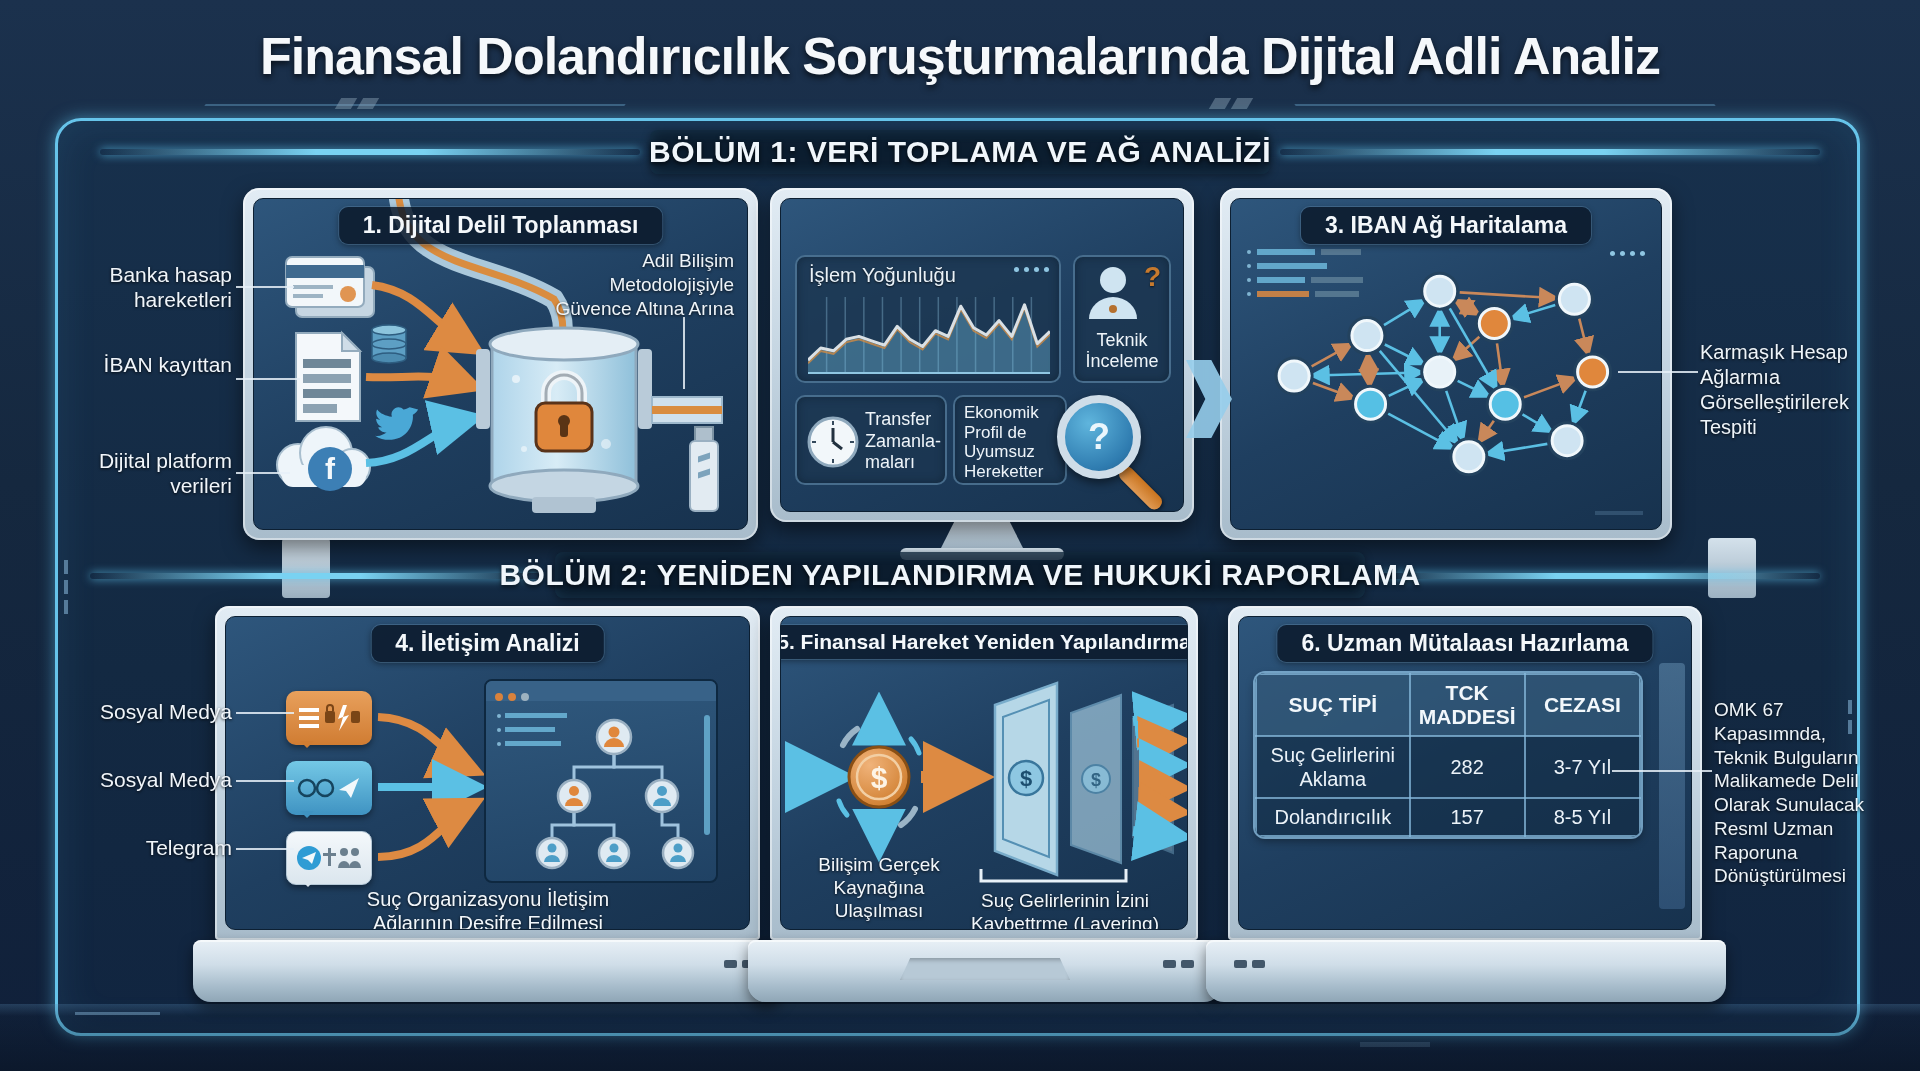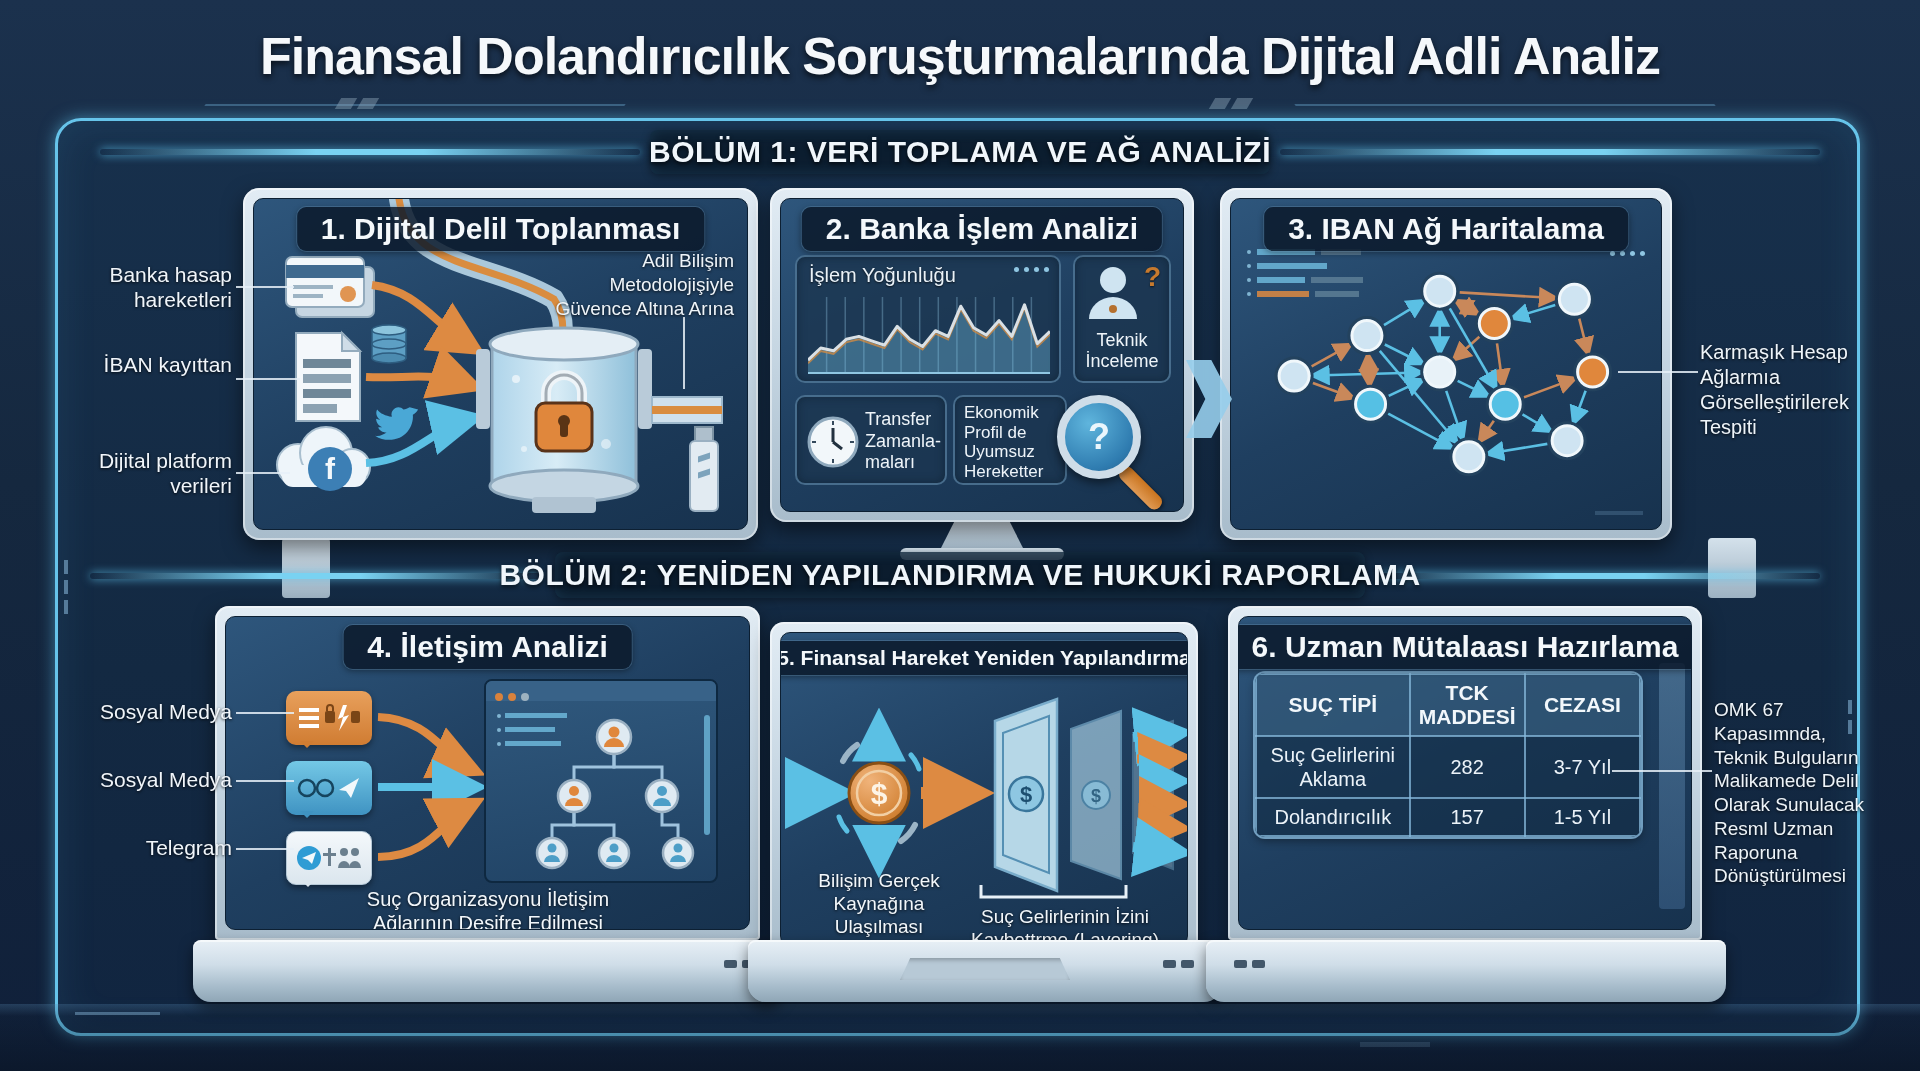--- a/index.html
+++ b/index.html
@@ -41,21 +41,21 @@
     background:linear-gradient(180deg,#e2ecf4 0%, #c2d3e0 55%, #a8bccb 100%);
     box-shadow:0 8px 20px rgba(0,0,0,.5), inset 0 0 0 2px rgba(255,255,255,.45);
   }
   .screen {
     position:absolute; left:10px; top:10px; right:10px; bottom:10px;
     background:linear-gradient(155deg,#2e567c 0%, #1f3f60 50%, #17324e 100%);
     border-radius:10px; border:1px solid #0d2033; overflow:hidden;
   }
   .ptitle {
     position:absolute; top:8px; left:50%; transform:translateX(-50%);
-    background:rgba(10,25,42,.85); color:#f4f8fb; font-weight:bold; font-size:30px;
+    background:rgba(10,25,42,.85); color:#f4f8fb; font-weight:bold; font-size:23px;
     padding:5px 24px; border-radius:9px; white-space:nowrap; z-index:5;
     box-shadow:0 0 0 1px rgba(130,180,215,.25), 0 2px 6px rgba(0,0,0,.4);
   }
   .stand { position:absolute; background:linear-gradient(180deg,#d4e1eb,#9db2c2); z-index:3; }
   .laptop-base {
     position:absolute; z-index:4; border-radius:8px 8px 18px 18px;
     background:linear-gradient(180deg,#e8f0f6 0%, #cfdde8 40%, #a7bccb 75%, #8fa6b6 100%);
     box-shadow:0 6px 14px rgba(0,0,0,.5), inset 0 2px 0 rgba(255,255,255,.6);
   }
   .base-notch { position:absolute; left:50%; top:18px; transform:translateX(-50%); width:170px; height:22px;
@@ -243,21 +243,20 @@
         <rect x="8" y="32" width="12" height="6" fill="#7da3bc" transform="skewY(-18)"></rect>
         <rect x="8" y="48" width="12" height="6" fill="#7da3bc" transform="skewY(-18)"></rect>
       </g>
     </svg>
     <div class="side-note" style="left:300px;top:50px;width:180px;text-align:right;font-size:19px;">Adil Bilişim Metodolojişiyle Güvence Altına Arına</div>
   </div>
 </div>
 
 <div class="monitor" style="left:770px;top:188px;width:424px;height:334px;">
   <div class="screen">
-    <div class="ptitle">2. Banka İşlem Analizi</div>
 
     <div class="card" style="left:14px;top:56px;width:266px;height:128px;">
       <div style="position:absolute;left:12px;top:7px;font-size:20px;color:#eaf2f8;text-shadow:0 1px 2px rgba(0,0,0,.7);">İşlem Yoğunluğu</div>
       <div class="dots" style="right:10px;top:10px;">
           <i></i>
           <i></i>
           <i></i>
           <i></i>
         </div>
       <svg id="spark" width="242" height="78" viewBox="0 0 242 78" style="position:absolute;left:11px;top:40px;">
@@ -524,21 +523,21 @@
     <div class="caption" style="left:102px;top:270px;width:320px;font-size:20px;">Suç Organizasyonu İletişim Ağlarının Deşifre Edilmesi</div>
   </div>
 </div>
 <div class="laptop-base" style="left:193px;top:940px;width:590px;height:62px;">
   <div class="base-ports">
       <span></span>
       <span></span>
     </div>
 </div>
 
-<div class="monitor" style="left:770px;top:622px;width:428px;height:334px;border-radius:14px 14px 4px 4px;">
+<div class="monitor" style="left:770px;top:606px;width:428px;height:334px;border-radius:14px 14px 4px 4px;">
   <div class="screen">
     <div class="ptitle" style="font-size:21px;">5. Finansal Hareket Yeniden Yapılandırma</div>
     <svg width="408" height="314" viewBox="0 0 408 314" style="position:absolute;inset:0;left:0;top:0;">
       <defs>
         <marker id="p5Cy" markerWidth="6" markerHeight="6" refX="4.5" refY="3" orient="auto">
             <path d="M0,0 L6,3 L0,6 Z" fill="#5bc0e4"></path>
           </marker>
         <marker id="p5Or" markerWidth="6" markerHeight="6" refX="4.5" refY="3" orient="auto">
             <path d="M0,0 L6,3 L0,6 Z" fill="#dd8a42"></path>
           </marker>
@@ -613,21 +612,21 @@
       </thead>
       <tbody>
         <tr>
           <td>Suç Gelirlerini Aklama</td>
           <td>282</td>
           <td>3-7 Yıl</td>
         </tr>
         <tr>
           <td>Dolandırıcılık</td>
           <td>157</td>
-          <td>1-5 Yıl</td>
+          <td>8-5 Yıl</td>
         </tr>
       </tbody>
     </table>
   </div>
 </div>
 <div class="laptop-base" style="left:1206px;top:940px;width:520px;height:62px;">
   <div class="base-ports" style="right:auto;left:28px;">
       <span></span>
       <span></span>
     </div>

